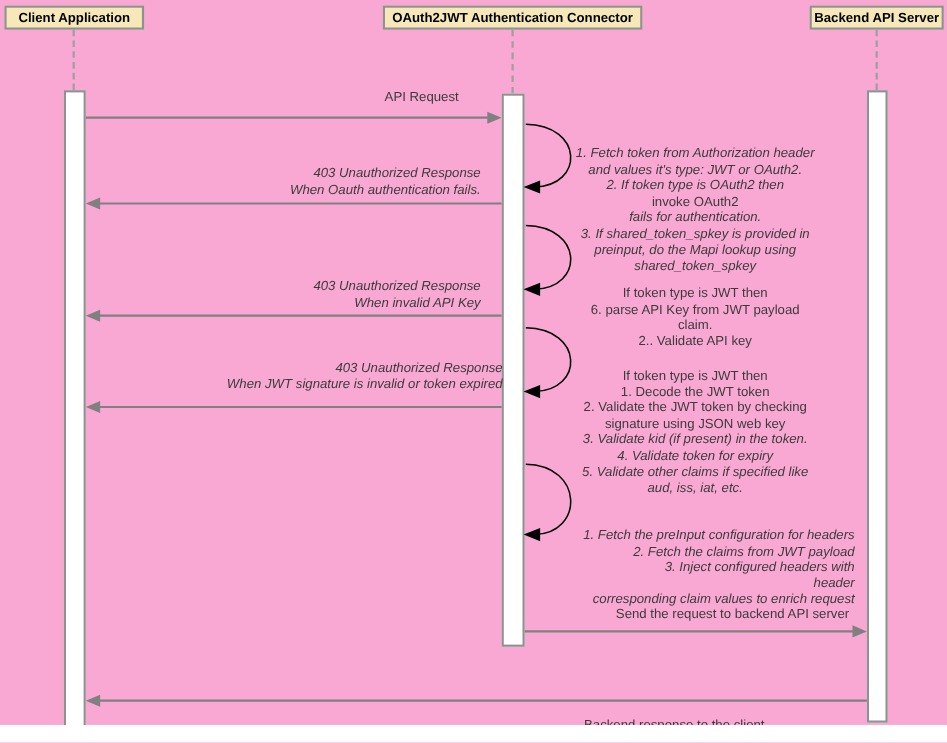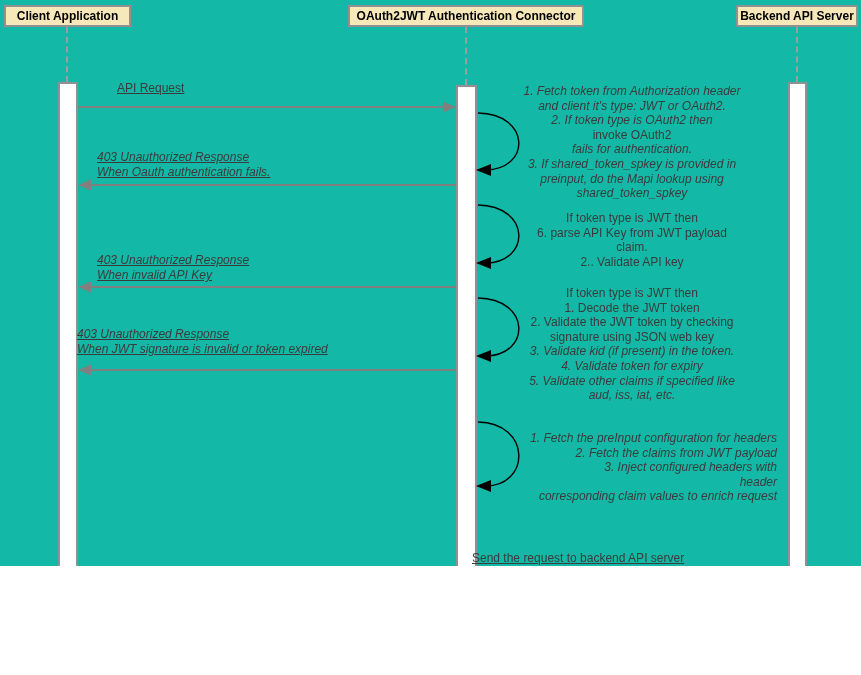--- a/index.html
+++ b/index.html
@@ -1,37 +1,37 @@
 <!DOCTYPE html>
 <html style="--participant_fill: #F6E8B9; --participant_border: #919191; --arrow: #808080; --lifeline: #9e9e9e; --loop: #000000;"><head>
 <meta charset="utf-8">
 <style>
   html,body{margin:0;padding:0;background:#fff;}
   .canvas{
-    position:relative;width:861px;height:566px;background:#14b8a6;overflow:hidden;
+    position:relative;width:861px;height:659px;background:#f9a8d4;overflow:hidden;
     font-family:"Liberation Sans","DejaVu Sans",sans-serif;font-size:12px;color:#3b3b3b;
   }
   .participant{
     position:absolute;top:5px;height:22px;box-sizing:border-box;
     background:var(--participant_fill);border:2px solid var(--participant_border);
     display:flex;align-items:center;justify-content:center;
     font-weight:bold;color:#000;white-space:nowrap;
   }
   .lifeline{
     position:absolute;width:0;border-left:2px dashed var(--lifeline);
   }
   .activation{
     position:absolute;box-sizing:border-box;background:#fff;border:2px solid var(--participant_border);
   }
   .msg-label{
-    position:absolute;text-align:left;white-space:pre-line;line-height:15px;color:#3b3b3b;text-decoration:underline;
+    position:absolute;text-align:right;white-space:pre-line;line-height:15px;color:#3b3b3b;
   }
   .it{font-style:italic;}
   .note{
-    position:absolute;left:487px;width:290px;text-align:center;color:#3b3b3b;
+    position:absolute;left:487px;width:290px;text-align:center;color:#3b3b3b;margin-top:48px;
   }
   .nl{line-height:14.6px;}
   svg.overlay{position:absolute;left:0;top:0;}
   .arrow{stroke:var(--arrow);stroke-width:2;fill:none;}
   .ahead{fill:var(--arrow);stroke:none;}
   .loop{stroke:var(--loop);stroke-width:1.4;fill:none;}
   .lhead{fill:var(--loop);stroke:none;}
 </style>
 </head>
 <body>
@@ -93,21 +93,21 @@
 
   <div class="msg-label it" style="left:77px;top:327px;width:380px;">403 Unauthorized Response
 When JWT signature is invalid or token expired</div>
 
   <div class="msg-label" style="left:472px;top:551px;width:300px;">Send the request to backend API server</div>
 
   <div class="msg-label" style="left:395px;top:652px;width:300px;">Backend response to the client</div>
 
   <div class="note" style="top:84px;">
       <div class="nl it">1. Fetch token from Authorization header</div>
-      <div class="nl it">and client it's type: JWT or OAuth2.</div>
+      <div class="nl it">and values it's type: JWT or OAuth2.</div>
       <div class="nl it">2. If token type is OAuth2 then</div>
       <div class="nl">invoke OAuth2</div>
       <div class="nl it">fails for authentication.</div>
       <div class="nl it">3. If shared_token_spkey is provided in</div>
       <div class="nl it">preinput, do the Mapi lookup using</div>
       <div class="nl it">shared_token_spkey</div>
     </div>
   <div class="note" style="top:211px;">
       <div class="nl">If token type is JWT then</div>
       <div class="nl">6. parse API Key from JWT payload</div>

